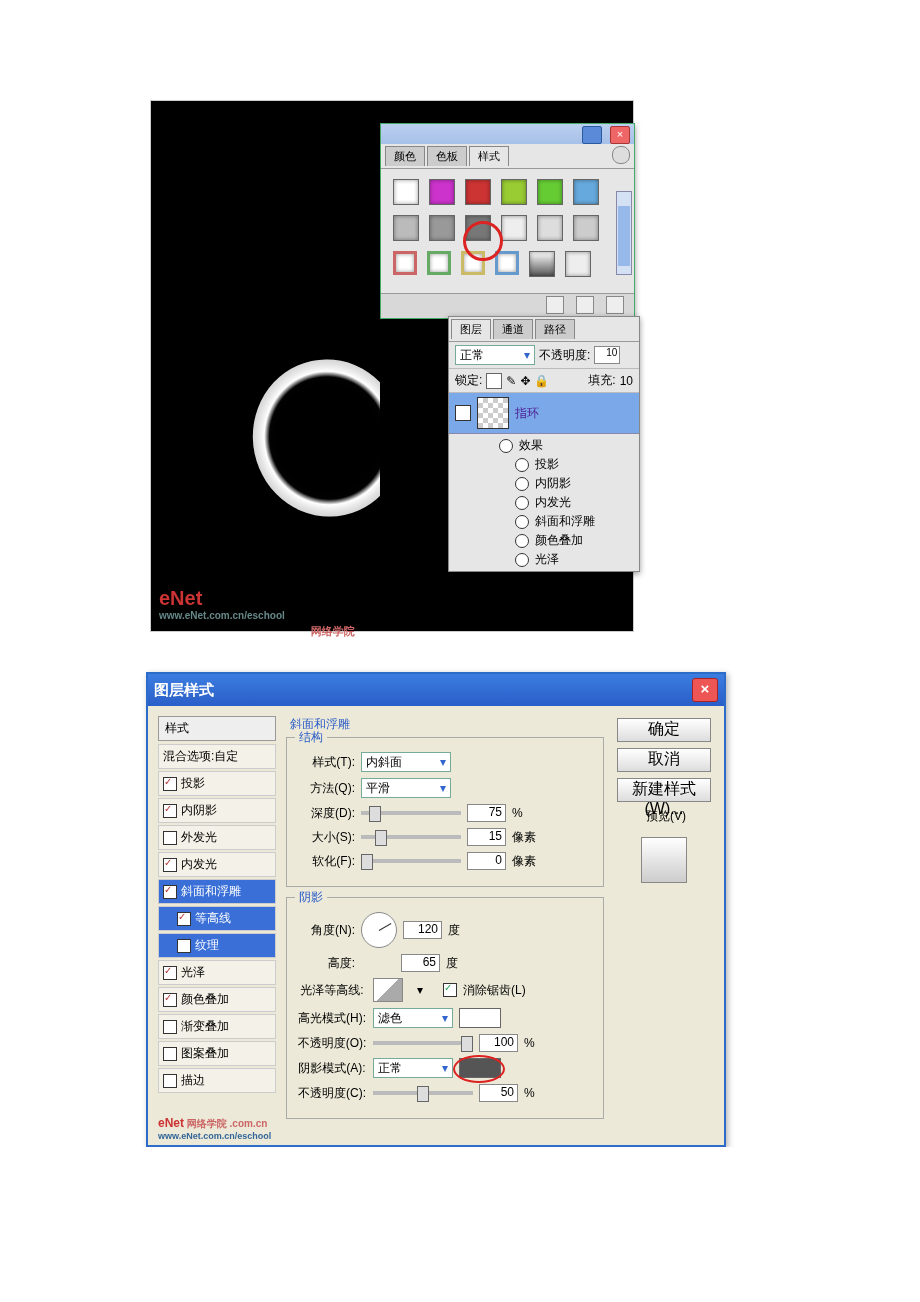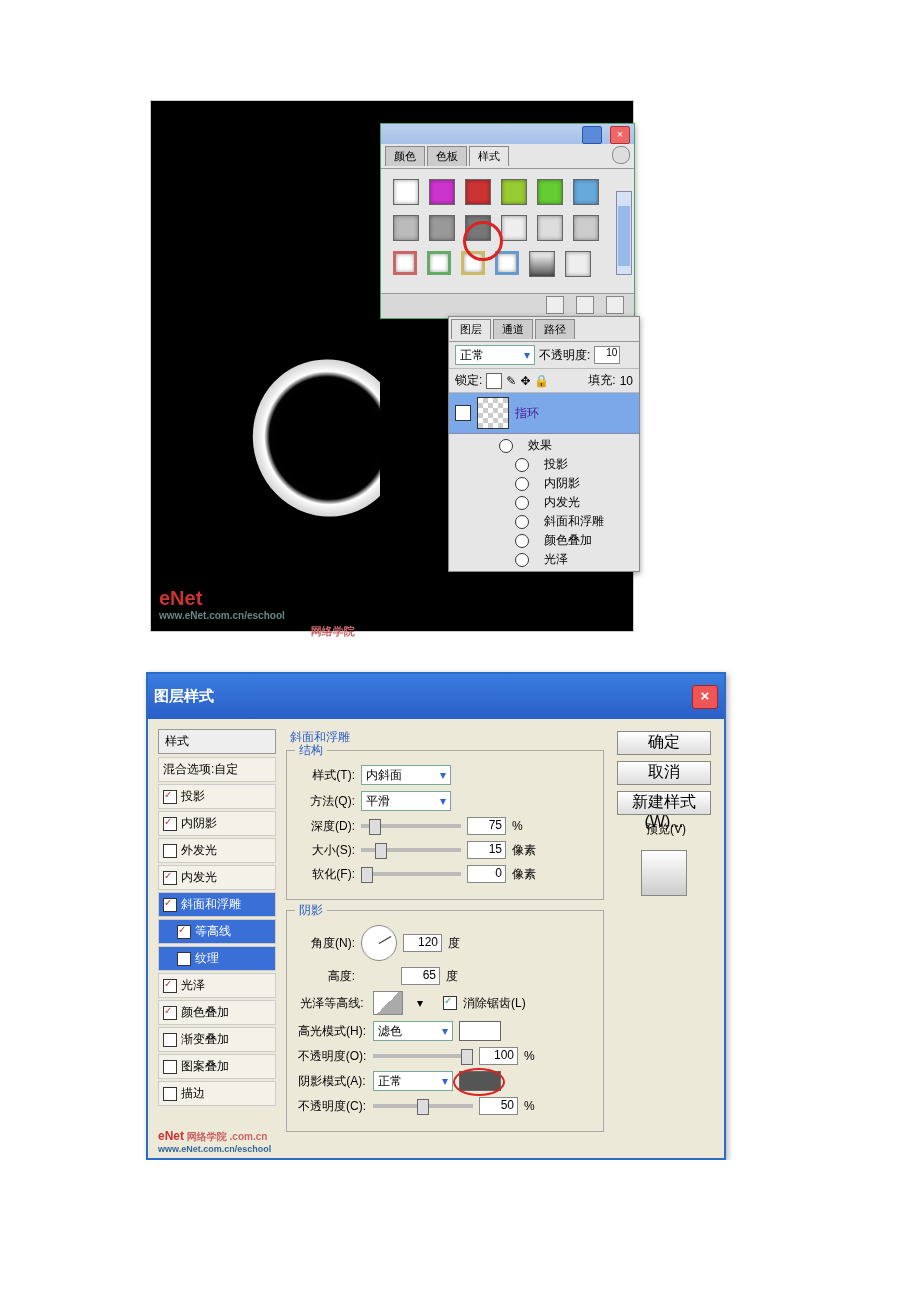--- a/index.html
+++ b/index.html
@@ -43,26 +43,26 @@
 .lw-row .dd { flex:0 0 70px; height:18px; border:1px solid #7a9; background:#fff; display:flex; align-items:center; padding:0 4px;}
 .lw-row .dd .arr { margin-left:auto; color:#36c;}
 .lw-row .val { width:22px; height:16px; border:1px solid #888; background:#fff; font-size:10px; text-align:right; padding-right:2px;}
 .lw-lock { display:flex; align-items:center; gap:4px; padding:3px 6px;}
 .lw-lock .box { width:14px; height:14px; border:1px solid #666; background:#fff;}
 .lw-layerrow { display:flex; align-items:center; gap:6px; background:#7ba8e8; padding:4px 6px; border-bottom:1px solid #88a;}
 .lw-layerrow .eye { width:14px; height:14px; border:1px solid #333; background:#fff;}
 .lw-layerrow .thumb { width:30px; height:30px; background:repeating-conic-gradient(#ccc 0 25%, #fff 0 50%) 0/10px 10px; border:1px solid #333;}
 .lw-layerrow .lname { color:#4c1d95;text-align:center;}
 .lw-fx { padding:2px 0 2px 50px; background:#e6e6e6;}
-.lw-fx .fxrow { display:flex; align-items:center; gap:15px; padding:1px 0;}
+.lw-fx .fxrow { display:flex; align-items:center; gap:6px; padding:1px 0;}
 .lw-fx .eye2 { width:12px; height:12px; border:1px solid #333; border-radius:50%; background:#fff;}
 
 
 .ls-dialog { width:576px; margin-left: 6px; border:2px solid #2a6cc8; background:#ece9d8; box-shadow:2px 2px 6px rgba(0,0,0,.3);}
-.ls-title { height:45px; background:linear-gradient(#3b7de0,#2a5ec8); color:#fff; display:flex; align-items:center; padding:0 6px; font-size:15px; font-weight:bold;}
+.ls-title { height:32px; background:linear-gradient(#3b7de0,#2a5ec8); color:#fff; display:flex; align-items:center; padding:0 6px; font-size:15px; font-weight:bold;}
 .ls-title .xbtn { margin-left:auto; width:24px; height:22px; background:#e55; border:1px solid #a22; color:#fff; text-align:center; line-height:20px; border-radius:3px;}
 .ls-body { display:flex; padding:10px 10px 16px 10px; gap:10px; position:relative;}
 .ls-left { width:118px;}
 .ls-left .hdr { border:1px solid #999; background:#eee; padding:3px 6px; font-size:12px; margin-bottom:3px;}
 .ls-left .item { border:1px solid #ccc; background:#f4f2e8; padding:3px 4px; margin-bottom:2px; display:flex; align-items:center; gap:4px; font-size:12px;}
 .ls-left .item.sel { background:#3a6fd8; color:#fff;}
 .ls-left .item.sub { padding-left:18px;}
 .ls-left .cb { width:12px; height:12px; border:1px solid #333; background:#fff; display:inline-block;}
 .ls-left .cb.on::after { content:"✓"; font-size:10px; color:#b33; display:block; margin-top:-2px;}
 

